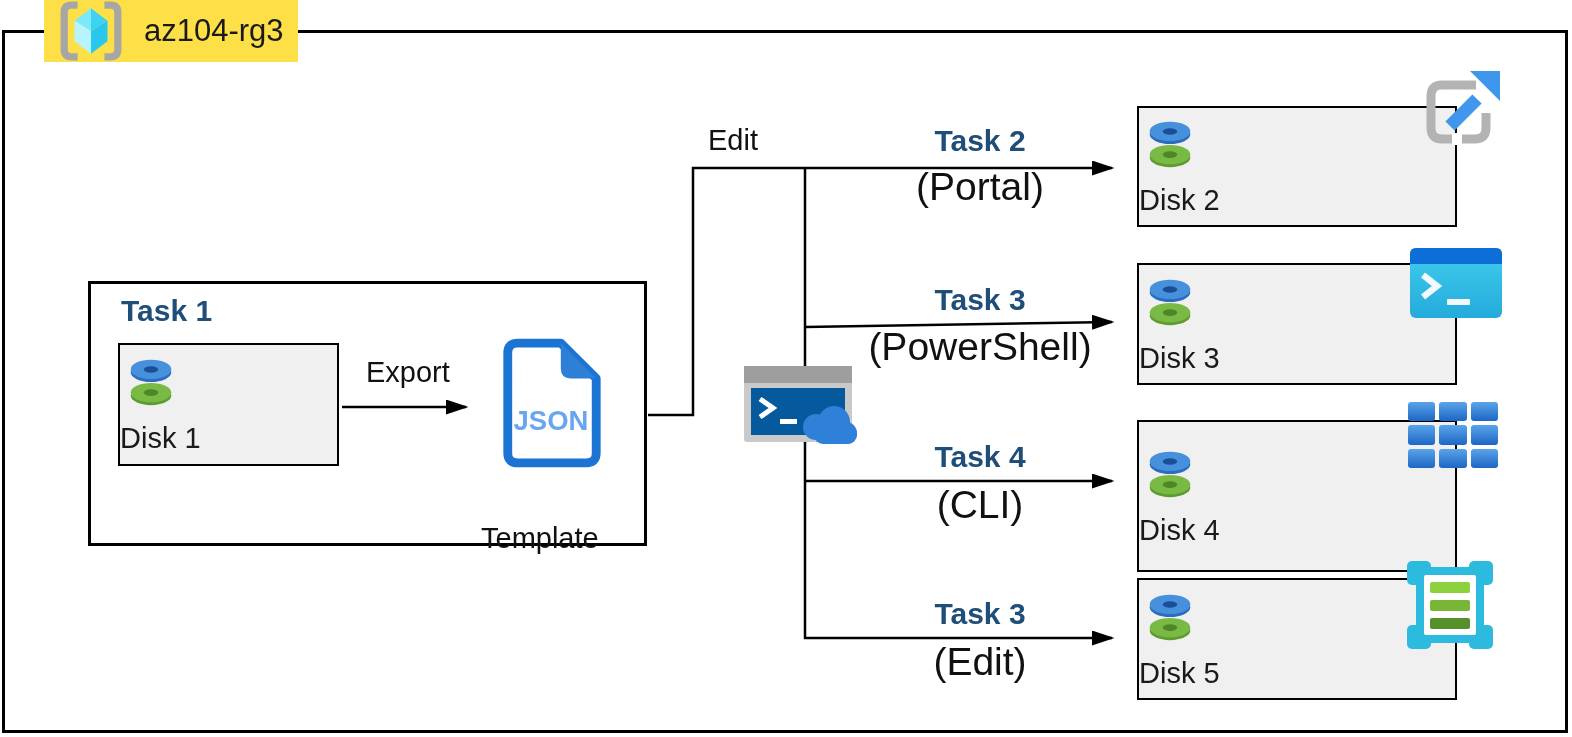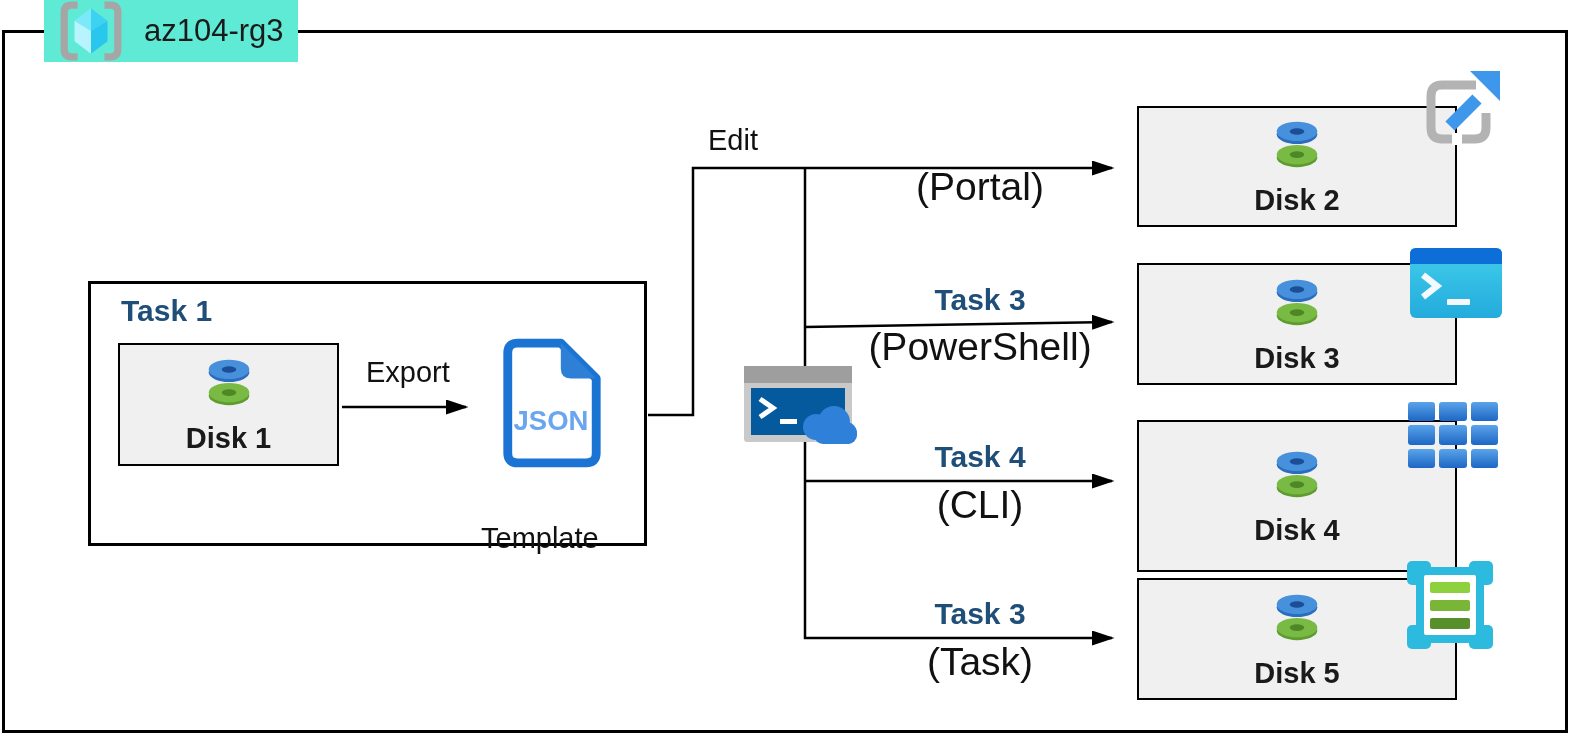--- a/index.html
+++ b/index.html
@@ -2,28 +2,28 @@
 <html><head>
 <meta charset="utf-8">
 <style>
   html,body{margin:0;padding:0;background:#fff;}
   .canvas{position:relative;width:1572px;height:737px;background:#fff;
           font-family:"Liberation Sans",sans-serif;color:#111;overflow:hidden;}
   .outer-border{position:absolute;left:2px;top:30px;width:1566px;height:703px;
           border:3px solid #000;box-sizing:border-box;background:#fff;}
   
   .rg-chip{position:absolute;left:44px;top:0px;height:62px;padding:0 14px;
-          background:#5eead4;display:flex;align-items:center;gap:20px;z-index:5;}
+          background:#fde047;display:flex;align-items:center;gap:20px;z-index:5;}
   .rg-title{font-size:31px;color:#1a1a1a;white-space:nowrap;}
   
   .task1-box{position:absolute;left:88px;top:281px;width:559px;height:265px;
           border:3px solid #000;box-sizing:border-box;background:#fff;z-index:1;}
   .task1-title{position:absolute;left:30px;top:10px;font-size:30px;font-weight:bold;color:#1f4e79;}
   .disk-box{position:absolute;background:#f0f0f0;border:2.5px solid #000;box-sizing:border-box;
-          display:flex;flex-direction:column;align-items:center;justify-content:center;gap:12px;z-index:1;font-weight:bold;}
+          display:flex;flex-direction:column;align-items:flex-start;justify-content:center;gap:12px;z-index:1;}
   .disk-box .disk-label{font-size:29px;color:#1a1a1a;}
   .db1{left:118px;top:343px;width:221px;height:123px;}
   .db2{left:1137px;top:106px;width:320px;height:121px;}
   .db3{left:1137px;top:263px;width:320px;height:122px;}
   .db4{left:1137px;top:420px;width:320px;height:152px;}
   .db5{left:1137px;top:578px;width:320px;height:122px;}
   
   .lines{position:absolute;left:0;top:0;z-index:2;pointer-events:none;}
   
   .float-label{position:absolute;z-index:3;font-size:29px;color:#111;white-space:nowrap;}
@@ -122,27 +122,28 @@
     <path d="M16,33 l13,9 l-13,9" fill="none" stroke="#fff" stroke-width="5"></path>
     <rect x="36" y="53" width="17" height="5" fill="#fff"></rect>
     <g fill="#2e80d9">
       <circle cx="72" cy="61" r="13"></circle>
       <circle cx="90" cy="56" r="16"></circle>
       <circle cx="102" cy="67" r="11"></circle>
       <rect x="70" y="60" width="43" height="18" rx="9"></rect>
     </g>
   </svg>
 
+  <div class="branch-label t2 task-label">Task 2</div>
   <div class="branch-label m2 method-label">(Portal)</div>
   <div class="branch-label t3 task-label">Task 3</div>
   <div class="branch-label m3 method-label">(PowerShell)</div>
   <div class="branch-label t4 task-label">Task 4</div>
   <div class="branch-label m4 method-label">(CLI)</div>
   <div class="branch-label t5 task-label">Task 3</div>
-  <div class="branch-label m5 method-label">(Task)</div>
+  <div class="branch-label m5 method-label">(Edit)</div>
 
   <div class="disk-box db2">
     <svg width="62" height="56" viewBox="0 0 64 58">
       <ellipse cx="32" cy="43" rx="21" ry="10" fill="#5f9c30"></ellipse>
         <ellipse cx="32" cy="40" rx="21" ry="10" fill="#79ba45"></ellipse>
         <ellipse cx="32" cy="40" rx="7.5" ry="3.4" fill="#4e8726"></ellipse>
       <ellipse cx="32" cy="19" rx="21" ry="10" fill="#2a6cc0"></ellipse>
         <ellipse cx="32" cy="16" rx="21" ry="10" fill="#4690dc"></ellipse>
         <ellipse cx="32" cy="16" rx="7.5" ry="3.4" fill="#1b4e96"></ellipse>
     </svg>

